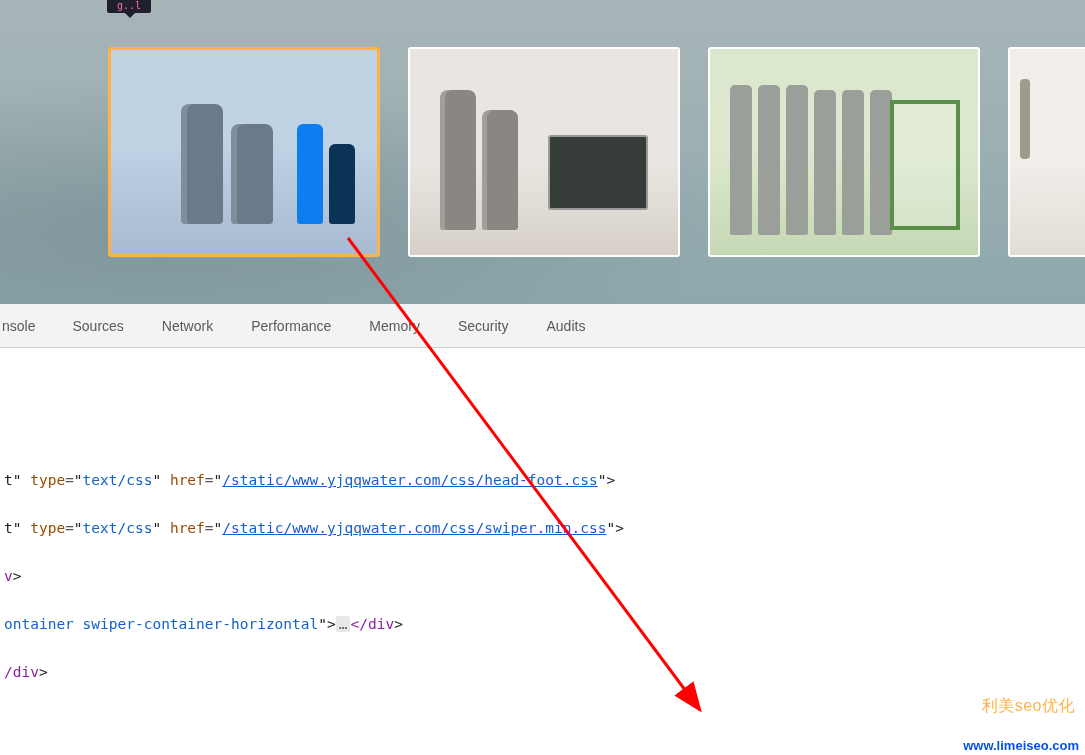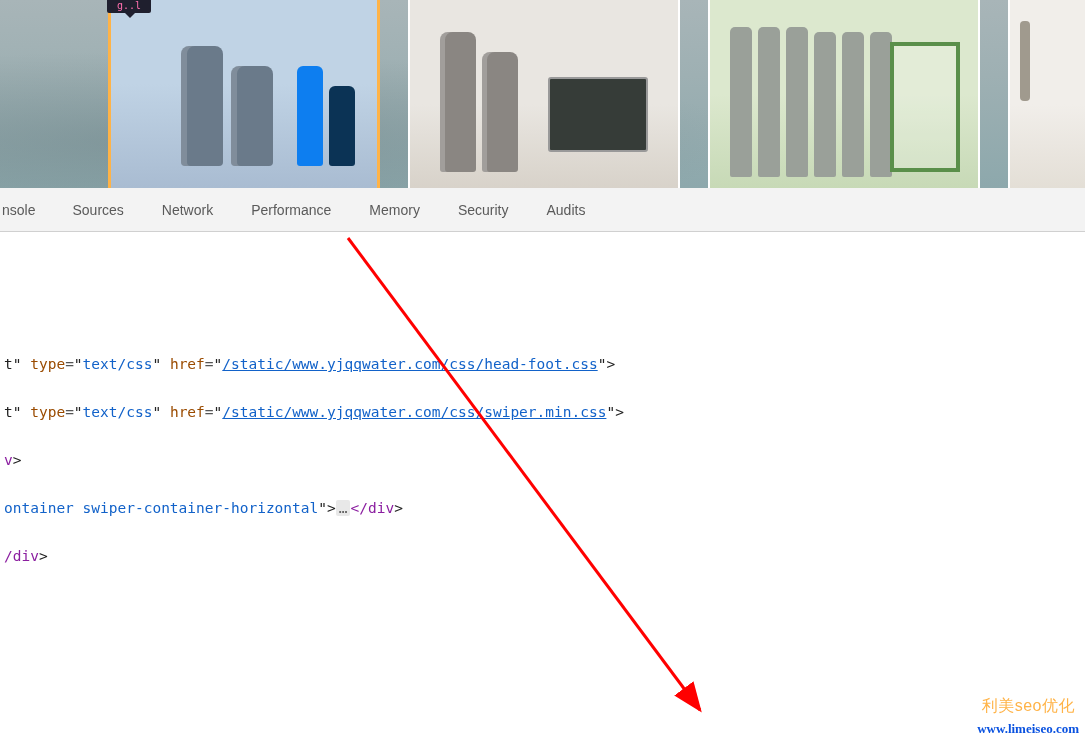--- a/index.html
+++ b/index.html
@@ -8,21 +8,21 @@
       font-size: 14px;
       background: #fff;
       width: 1085px;
       height: 755px;
       overflow: hidden;
       position: relative;
     }
     
     
     .carousel-strip {
-      height: 188px;
+      height: 304px;
       background: linear-gradient(180deg, #a8b5b8 0%, #9eb0b3 40%, #8da8ac 100%);
       display: flex;
       align-items: center;
       padding-left: 108px;
       gap: 28px;
       position: relative;
       overflow: hidden;
     }
     .carousel-strip::before {
       content: "";
@@ -145,22 +145,22 @@
       font-family: Arial, sans-serif;
       font-size: 16px;
       color: #ffb347;
       background: rgba(255,255,255,.4);
       padding: 2px 4px;
       letter-spacing: .5px;
     }
     .wm-url {
       position: absolute;
       right: 6px;
-      bottom: 18px;
-      font-family: Liberation Serif, serif;
+      bottom: 2px;
+      font-family: Liberation Sans, sans-serif;
       font-size: 13px;
       font-weight: bold;
       color: #0a52e0;
       margin-top: 24px;
     }
   </style>
 </head>
 <body>
 
 <div class="carousel-strip">

